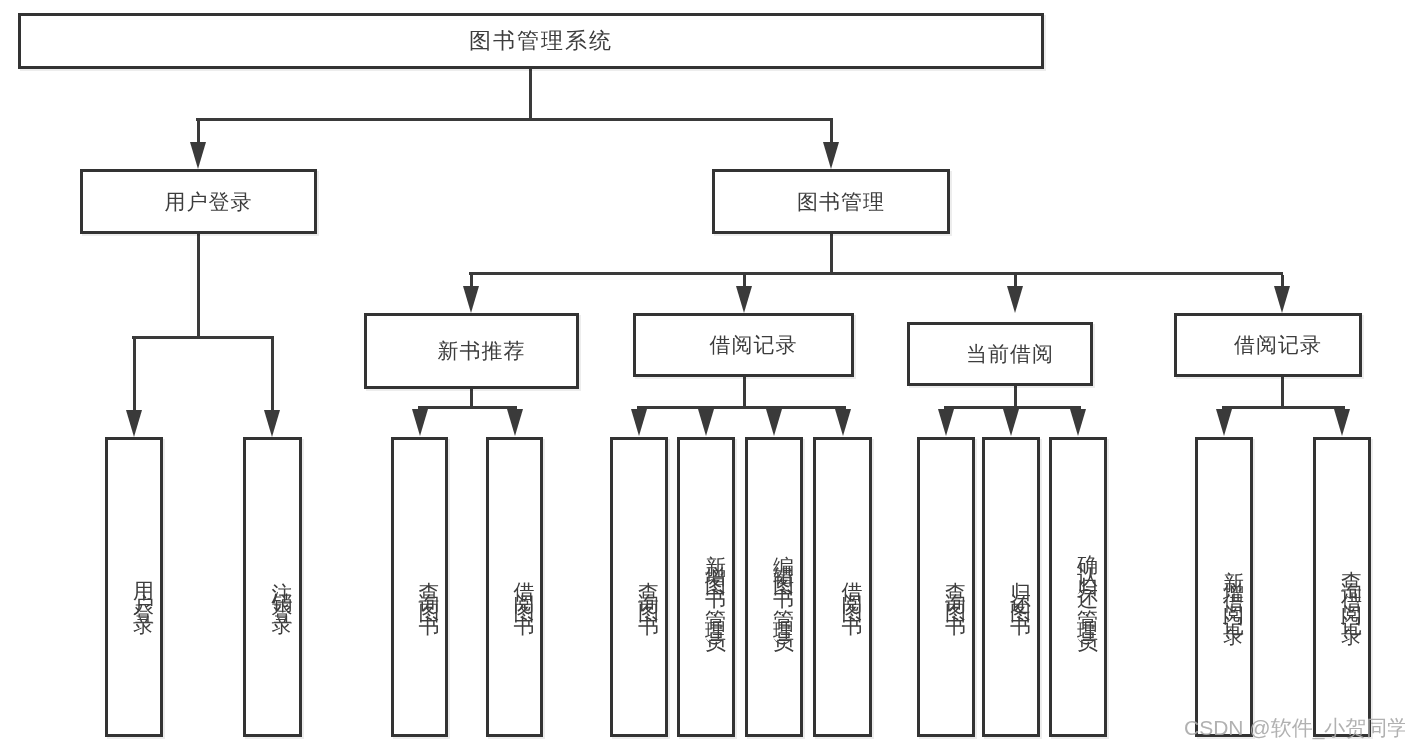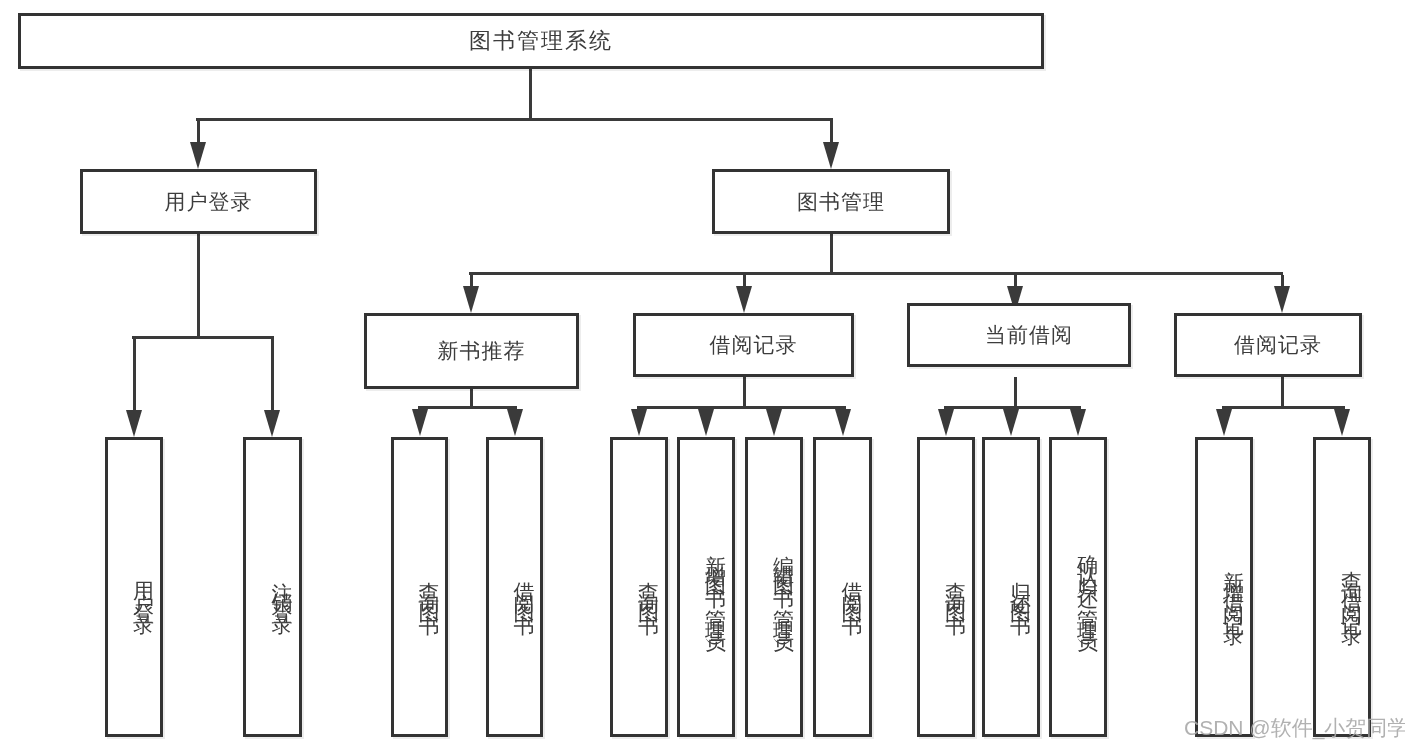--- a/index.html
+++ b/index.html
@@ -124,21 +124,21 @@
   <div class="arrowhead" style="left:1216px; top:409px;"></div>
   <div class="arrowhead" style="left:1334px; top:409px;"></div>
 
   <div class="node node-h node-root" style="left:18px; top:13px; width:1026px; height:56px;">图书管理系统</div>
 
   <div class="node node-h" style="left:80px; top:169px; width:237px; height:65px;">用户登录</div>
   <div class="node node-h" style="left:712px; top:169px; width:238px; height:65px;">图书管理</div>
 
   <div class="node node-h" style="left:364px; top:313px; width:215px; height:76px;">新书推荐</div>
   <div class="node node-h" style="left:633px; top:313px; width:221px; height:64px;">借阅记录</div>
-  <div class="node node-h" style="left:907px; top:303px; width:224px; height:64px;">当前借阅</div>
+  <div class="node node-h" style="left:907px; top:322px; width:186px; height:64px;">当前借阅</div>
   <div class="node node-h" style="left:1174px; top:313px; width:188px; height:64px;">借阅记录</div>
 
   <div class="node node-v" style="left:105px; top:437px; width:58px; height:300px;">用户登录</div>
   <div class="node node-v" style="left:243px; top:437px; width:59px; height:300px;">注销登录</div>
 
   <div class="node node-v" style="left:391px; top:437px; width:57px; height:300px;">查询图书</div>
   <div class="node node-v" style="left:486px; top:437px; width:57px; height:300px;">借阅图书</div>
 
   <div class="node node-v" style="left:610px; top:437px; width:58px; height:300px;">查询图书</div>
   <div class="node node-v" style="left:677px; top:437px; width:58px; height:300px;">新增图书（管理员）</div>

